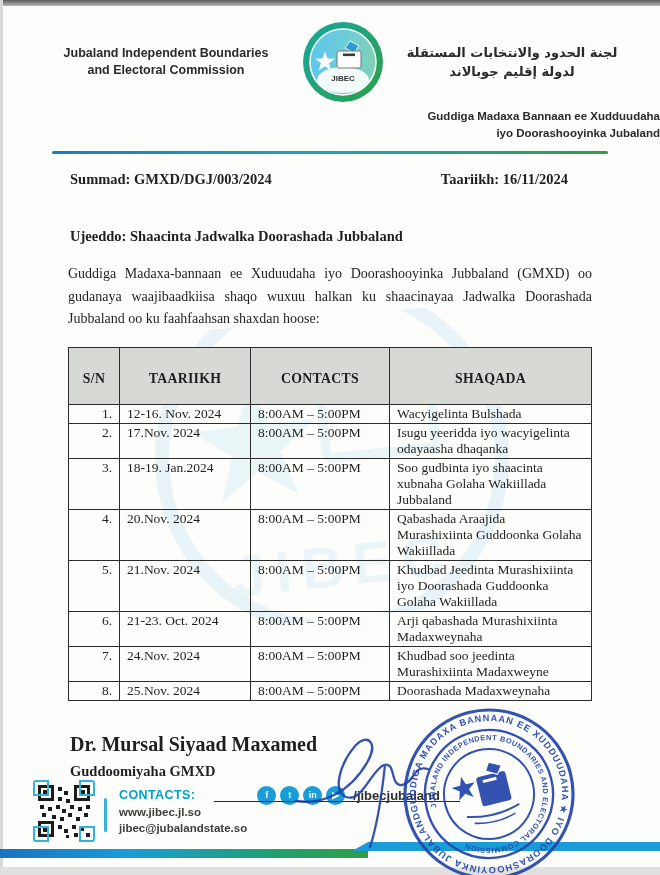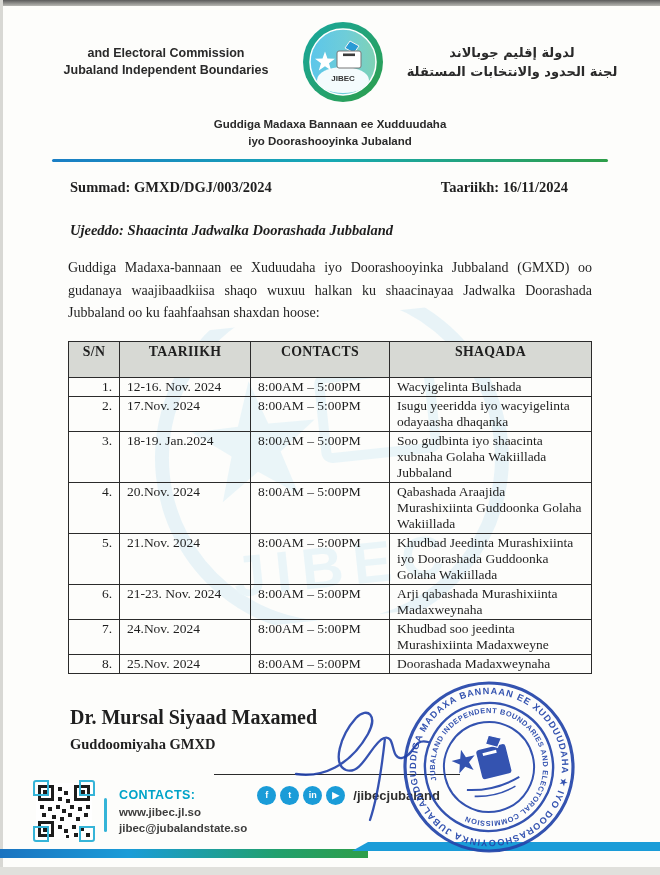--- a/index.html
+++ b/index.html
@@ -13,42 +13,42 @@
   .scan-left{position:absolute;top:0;left:0;bottom:0;width:3px;background:#d8d8d4;}
 
   
   .header{display:flex;align-items:center;justify-content:space-between;
     padding:20px 42px 0 52px;}
   .org-en{width:228px;text-align:center;font-family:"Liberation Sans",sans-serif;
     font-weight:bold;font-size:12.5px;line-height:1.4;color:#2a2a2a;}
   .org-ar{width:212px;text-align:center;direction:rtl;font-family:"DejaVu Sans",sans-serif;
     font-weight:bold;font-size:13px;line-height:1.5;color:#2a2a2a;}
   .logo-wrap{width:84px;height:84px;flex:0 0 auto;}
-  .subtitle{text-align:center;font-family:"Liberation Sans",sans-serif;font-weight:bold;
-    font-size:11.5px;line-height:1.45;color:#2a2a2a;margin-top:12px;}
+  .subtitle{text-align:right;font-family:"Liberation Sans",sans-serif;font-weight:bold;
+    font-size:11.5px;line-height:1.45;color:#2a2a2a;margin-top:4px;}
   .divider{height:3px;margin:10px 52px 0 52px;border-radius:2px;
     background:linear-gradient(90deg,#1a7ec5 0%,#17a9b4 50%,#2e9e49 100%);}
 
   
   .meta-row{display:flex;justify-content:space-between;padding:0 92px 0 70px;
     margin-top:17px;font-weight:bold;font-size:14.5px;gap:24px;}
-  .subject{margin:26px 70px 0;font-weight:bold;font-size:14.5px;font-style:italic;}
+  .subject{margin:40px 70px 0;font-weight:bold;font-size:14.5px;}
   .body-text{margin:18px 68px 0;font-size:14px;line-height:1.6;text-align:justify;}
 
   
   .watermark{position:absolute;top:318px;left:118px;width:430px;height:300px;
     opacity:.16;transform:rotate(-6deg);z-index:0;pointer-events:none;}
 
   
   table.schedule{position:relative;z-index:1;border-collapse:collapse;
     margin:16px 68px 0;width:524px;font-size:13.5px;background:transparent;}
   table.schedule th,table.schedule td{border:1.4px solid #2b2b2b;padding:1px 7px;
     vertical-align:top;}
   table.schedule th{background:#d7d9d4;font-weight:bold;height:32px;
-    padding-top:2px;text-align:center;font-size:13.8px;letter-spacing:.3px;}
+    padding-top:23px;text-align:center;font-size:13.8px;letter-spacing:.3px;}
   td.c-sn{width:36px;text-align:right;padding-right:9px;}
   td.c-date{width:116px;}
   td.c-time{width:124px;}
   td.c-task{width:auto;}
 
   
   .sig-area{position:relative;height:210px;z-index:1;}
   .sig-name{position:absolute;left:70px;top:32px;font-weight:bold;font-size:20px;}
   .sig-title{position:absolute;left:70px;top:62px;font-weight:bold;font-size:14.5px;}
   .sig-line{position:absolute;left:214px;top:100px;width:246px;height:1.4px;background:#2b2b2b;}
@@ -83,22 +83,22 @@
 </style>
 </head>
 <body>
 
 <div class="page">
   <div class="scan-top"></div>
   <div class="scan-left"></div>
 
   <div class="header">
     <div class="org-en">
+      <div>Jubaland Independent Boundaries</div>
       <div>and Electoral Commission</div>
-      <div>Jubaland Independent Boundaries</div>
     </div>
     <div class="logo-wrap">
       <svg viewBox="0 0 84 84" width="84" height="84">
         <defs>
           <linearGradient id="ring" x1="0" y1="0" x2="1" y2="1">
             <stop offset="0" stop-color="#18a7a0"></stop>
               <stop offset="1" stop-color="#2e9e49"></stop>
           </linearGradient>
           <linearGradient id="inner" x1="0" y1="0" x2="1" y2="0">
             <stop offset="0" stop-color="#5cc6ea"></stop>
@@ -110,22 +110,22 @@
         <circle cx="42" cy="42" r="33" fill="url(#inner)" stroke="#ffffff" stroke-width="1.5"></circle>
         <ellipse cx="42" cy="60" rx="26" ry="13" fill="#f4fbfd"></ellipse>
         <path d="M0,-10 L2.35,-3.24 L9.51,-3.09 L3.80,1.24 L5.88,8.09 L0,4 L-5.88,8.09 L-3.80,1.24 L-9.51,-3.09 L-2.35,-3.24 Z" transform="translate(24,42) scale(1.05)" fill="#ffffff"></path>
         <polygon points="49,21 58,26 53,33 44,28" fill="#2a9bd5" stroke="#f4f4f4" stroke-width="1"></polygon>
         <rect x="36" y="31" width="24" height="17" rx="2" fill="#ffffff" stroke="#777" stroke-width="1"></rect>
         <rect x="42" y="33.5" width="12" height="2.6" fill="#3a3a3a"></rect>
         <text x="42" y="60.5" text-anchor="middle" font-family="Liberation Sans, sans-serif" font-size="8" font-weight="bold" fill="#333">JIBEC</text>
       </svg>
     </div>
     <div class="org-ar">
+      <div>لجنة الحدود والانتخابات المستقلة</div>
       <div>لدولة إقليم جوبالاند</div>
-      <div>لجنة الحدود والانتخابات المستقلة</div>
     </div>
   </div>
 
   <div class="subtitle">
     <div>Guddiga Madaxa Bannaan ee Xudduudaha</div>
     <div>iyo Doorashooyinka Jubaland</div>
   </div>
 
   <div class="divider"></div>
 
@@ -180,21 +180,21 @@
         <td class="c-task">Qabashada Araajida Murashixiinta Guddoonka Golaha Wakiillada</td>
       </tr>
       <tr>
         <td class="c-sn">5.</td>
         <td class="c-date">21.Nov. 2024</td>
         <td class="c-time">8:00AM – 5:00PM</td>
         <td class="c-task">Khudbad Jeedinta Murashixiinta iyo Doorashada Guddoonka Golaha Wakiillada</td>
       </tr>
       <tr>
         <td class="c-sn">6.</td>
-        <td class="c-date">21-23. Nov. 2024</td>
+        <td class="c-date">21-23. Oct. 2024</td>
         <td class="c-time">8:00AM – 5:00PM</td>
         <td class="c-task">Arji qabashada Murashixiinta Madaxweynaha</td>
       </tr>
       <tr>
         <td class="c-sn">7.</td>
         <td class="c-date">24.Nov. 2024</td>
         <td class="c-time">8:00AM – 5:00PM</td>
         <td class="c-task">Khudbad soo jeedinta Murashixiinta Madaxweyne</td>
       </tr>
       <tr>

